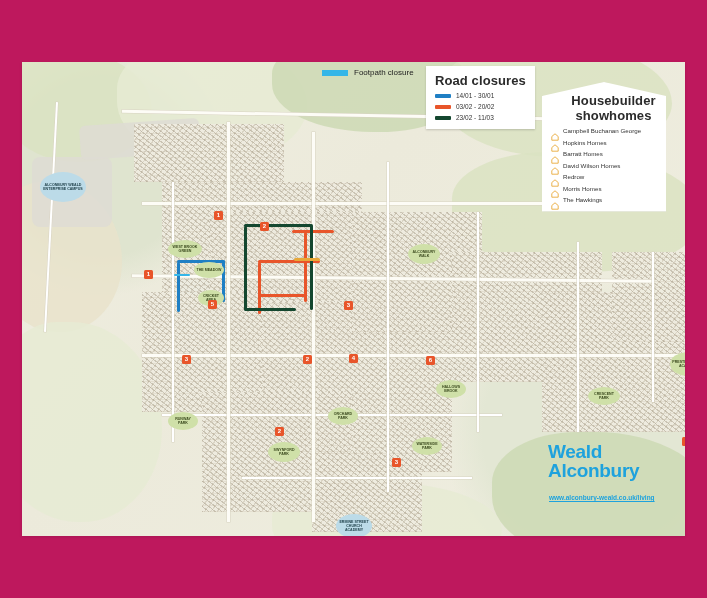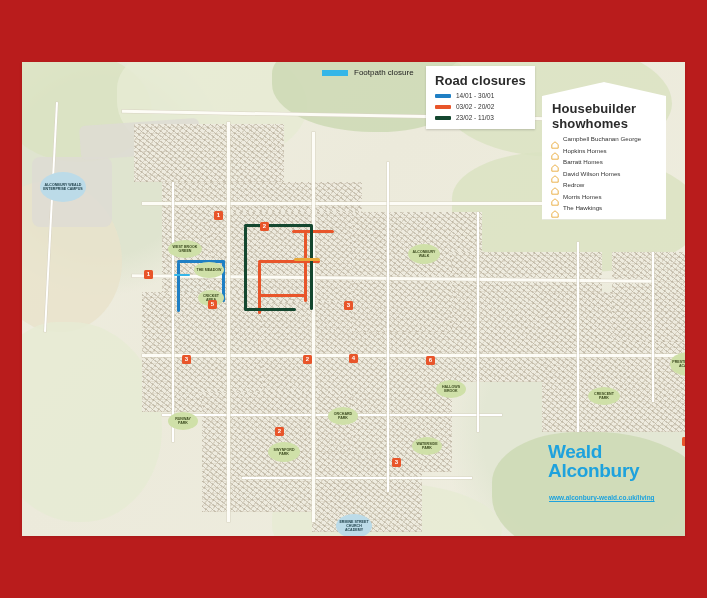--- a/index.html
+++ b/index.html
@@ -5,21 +5,21 @@
   html, body {
     margin: 0;
     padding: 0;
     background: #e8e6d8;
     font-family: "Liberation Sans", sans-serif;
   }
   #page {
     position: relative;
     width: 707px;
     height: 598px;
-    background: #b91c1c;
+    background: #be185d;
     overflow: hidden;
   }
   #map-card {
     position: absolute;
     left: 22px;
     top: 62px;
     width: 663px;
     height: 474px;
     background: #f4f2e6;
     box-shadow: 0 1px 3px rgba(0,0,0,0.12);
@@ -114,21 +114,21 @@
   }
 
   
   #showhomes {
     left: 520px;
     top: 20px;
     width: 124px;
     padding: 9px 8px 8px 9px;
     clip-path: polygon(0 14px, 62px 0, 124px 14px, 124px 100%, 0 100%);
   }
-  #showhomes .panel-title { margin: 10px 0 2px 1px; }
+  #showhomes .panel-title { margin: 2px 0 2px 1px; text-align: center; }
   .sh-row {
     display: flex;
     align-items: center;
     gap: 4px;
     margin-top: 3.5px;
   }
   .sh-row .lbl { font-size: 6.2px; color: #333; }
   .home-icon { width: 8px; height: 8px; flex: none; }
 
   

